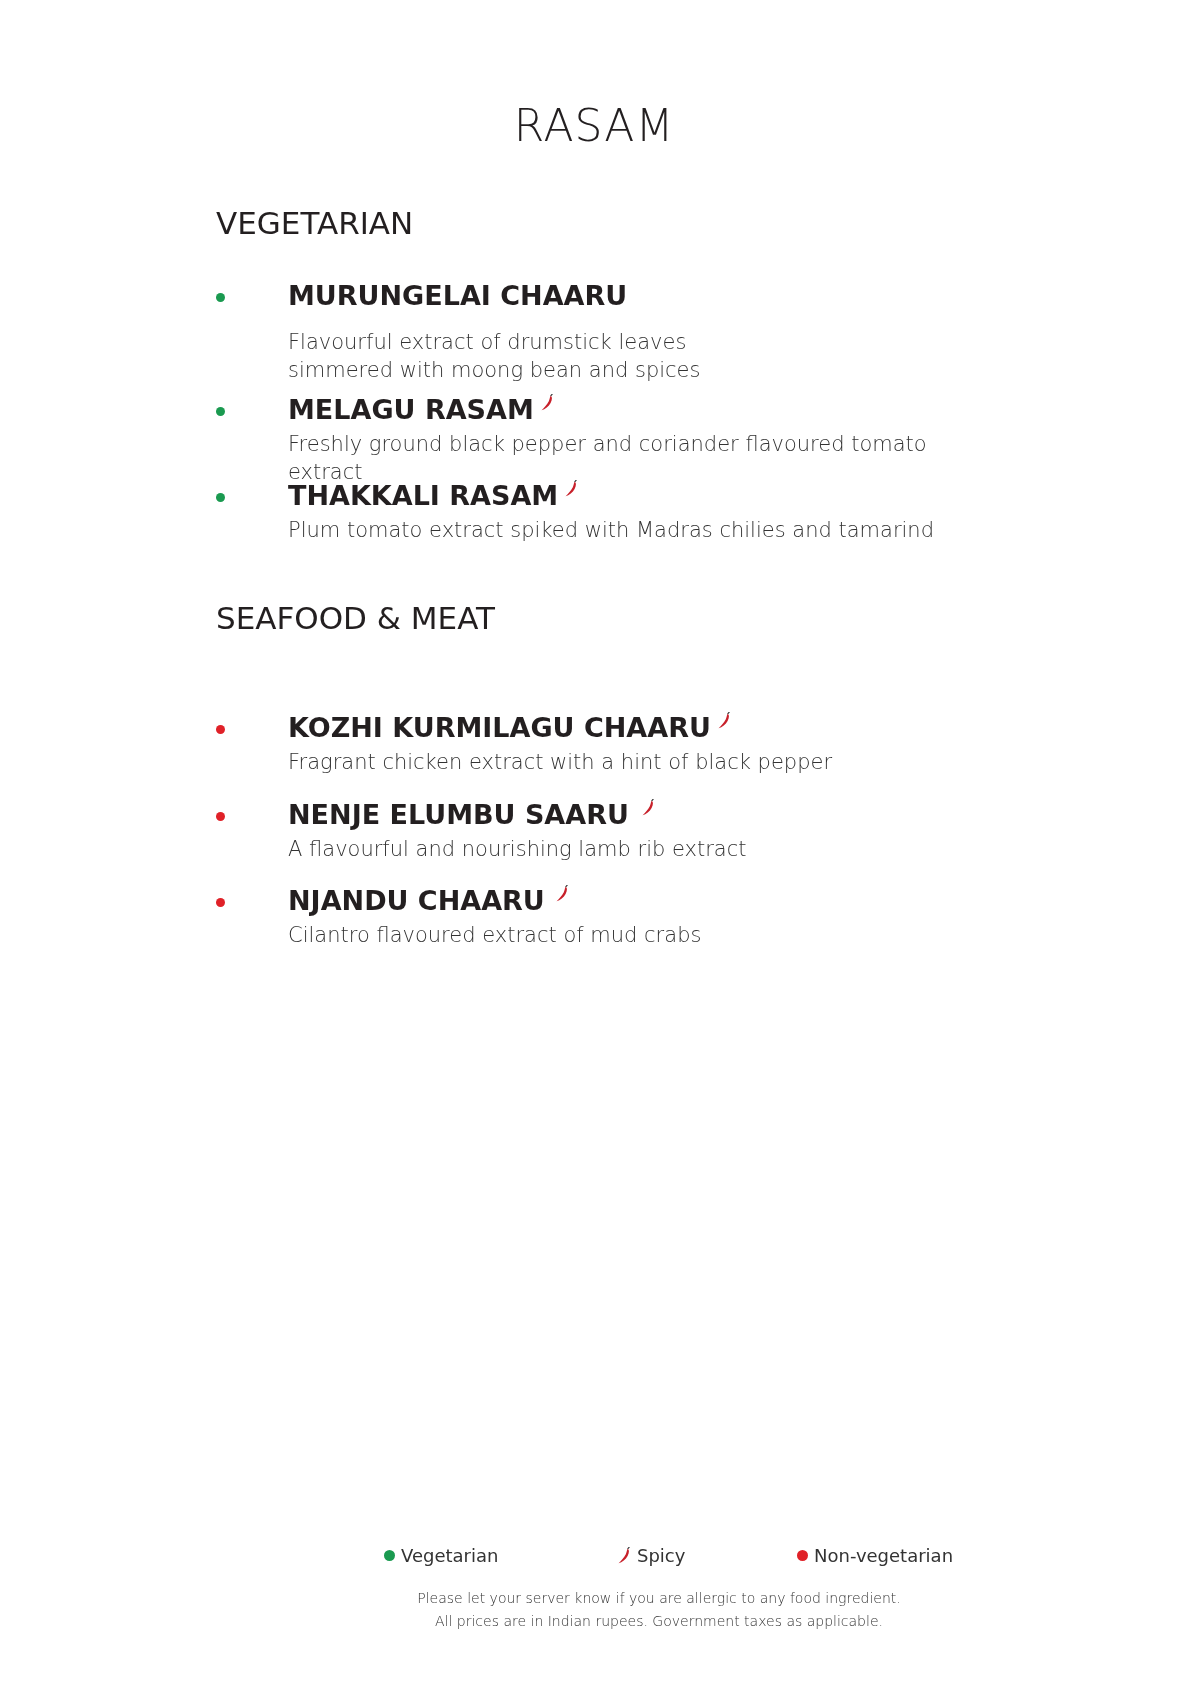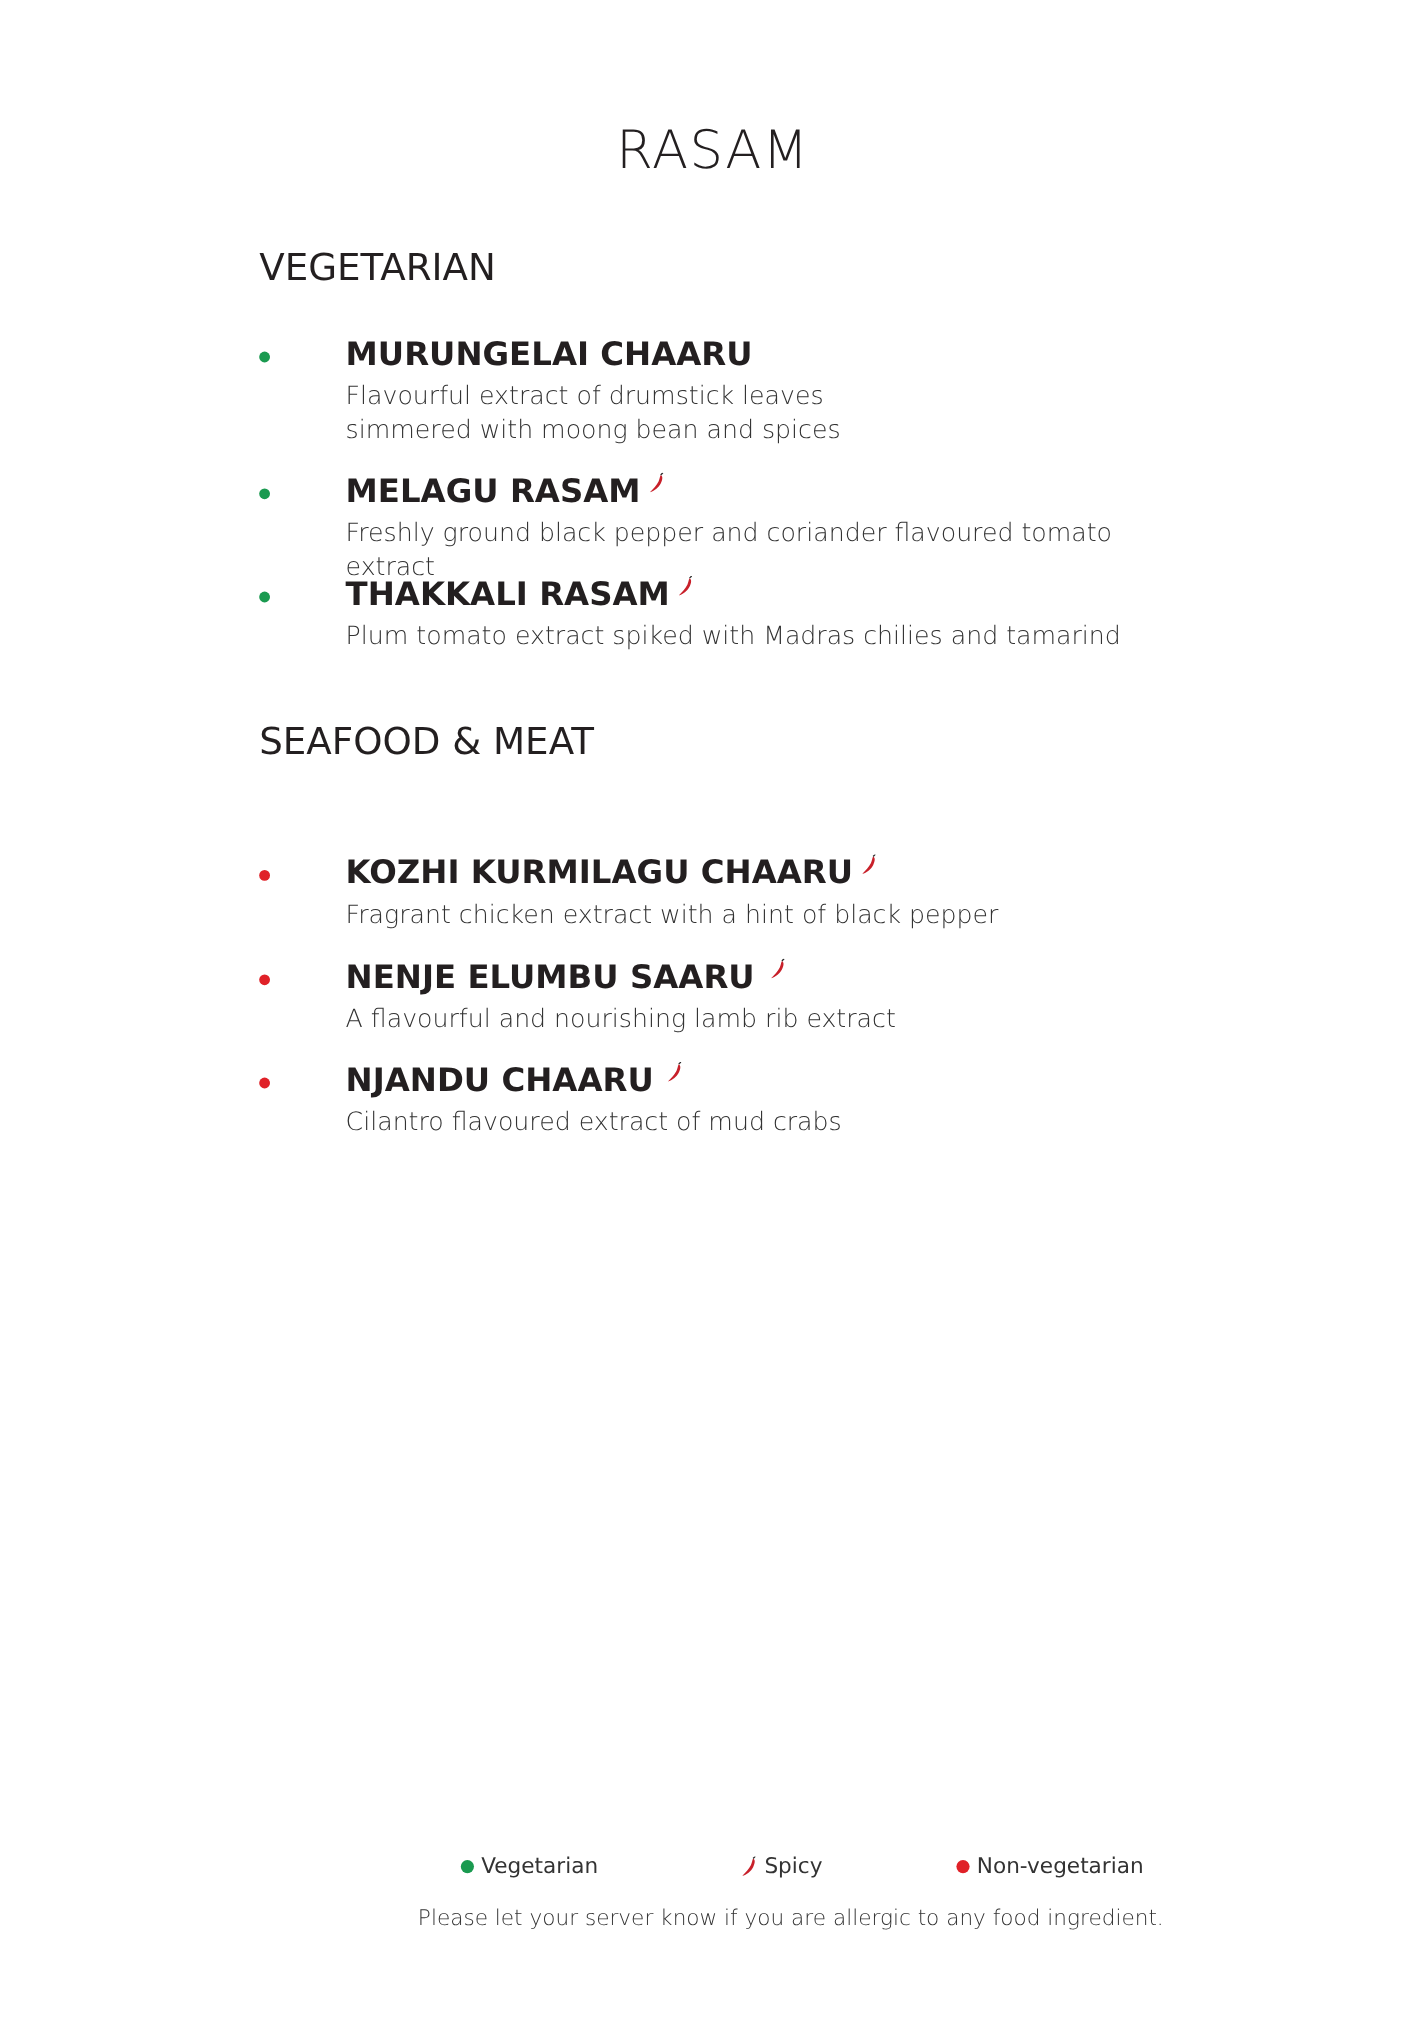--- a/index.html
+++ b/index.html
@@ -12,35 +12,35 @@
   .bullet { position: absolute; left: 0; top: 13px; width: 9px; height: 9px; border-radius: 50%; }
   .item-name { position: absolute; left: 72px; top: 0; font-size: 27px; font-weight: bold; white-space: nowrap;
                color: #231f20; display: flex; }
   .item-desc { position: absolute; left: 72px; top: 36px; font-size: 21px; font-weight: 300; line-height: 28px;
                color: #333; width: 700px; }
   .chili { display: inline-block; width: 18px; height: 18px; margin-left: 4px; }
   .legend { position: absolute; top: 1545px; left: 0; width: 1188px; font-size: 18px; color: #333; }
   .legend-item { position: absolute; display: flex; align-items: center; white-space: nowrap; }
   .legend-dot { width: 11px; height: 11px; border-radius: 50%; margin-right: 6px; }
   .footnote { position: absolute; top: 1587px; left: 0; width: 1188px; padding-left: 130px; box-sizing: border-box;
-              text-align: center; font-size: 18px; line-height: 23px; color: #333; font-weight: 300; }
+              text-align: center; font-size: 14px; line-height: 23px; color: #333; font-weight: 300; }
 </style>
 </head>
 <body>
 
 <div class="title">RASAM</div>
 
 <div class="section-heading" style="top:205px;">VEGETARIAN</div>
 
 <div class="item" style="top:280px;">
   <span class="bullet" style="background:#1a9a50;"></span>
   <div class="item-name">
       <span>MURUNGELAI CHAARU</span>
     </div>
-  <div class="item-desc" style="width:480px;">Flavourful extract of drumstick leaves simmered with moong bean and spices</div>
+  <div class="item-desc" style="width:480px;margin-top:12px;">Flavourful extract of drumstick leaves simmered with moong bean and spices</div>
 </div>
 
 <div class="item" style="top:394px;">
   <span class="bullet" style="background:#1a9a50;"></span>
   <div class="item-name">
     <span>MELAGU RASAM</span>
     <svg class="chili" viewBox="0 0 20 20">
         <path d="M14 2 C16 3 16 6 14 10 C12 14 8 17 4 18 C7 15 10 12 12 8 C13 6 13 4 14 2 Z" fill="#c8202a"></path>
         <path d="M14 2 L16 0" stroke="#2b2b2b" stroke-width="1.2"></path>
       </svg>
@@ -111,13 +111,14 @@
     <span>Spicy</span>
   </div>
   <div class="legend-item" style="left:797px;justify-content:center;">
     <span class="legend-dot" style="background:#e02128;"></span>
     <span>Non-vegetarian</span>
   </div>
 </div>
 
 <div class="footnote">
   <div>Please let your server know if you are allergic to any food ingredient.</div>
+  <div>All prices are in Indian rupees. Government taxes as applicable.</div>
 </div>
 
 </body></html>

